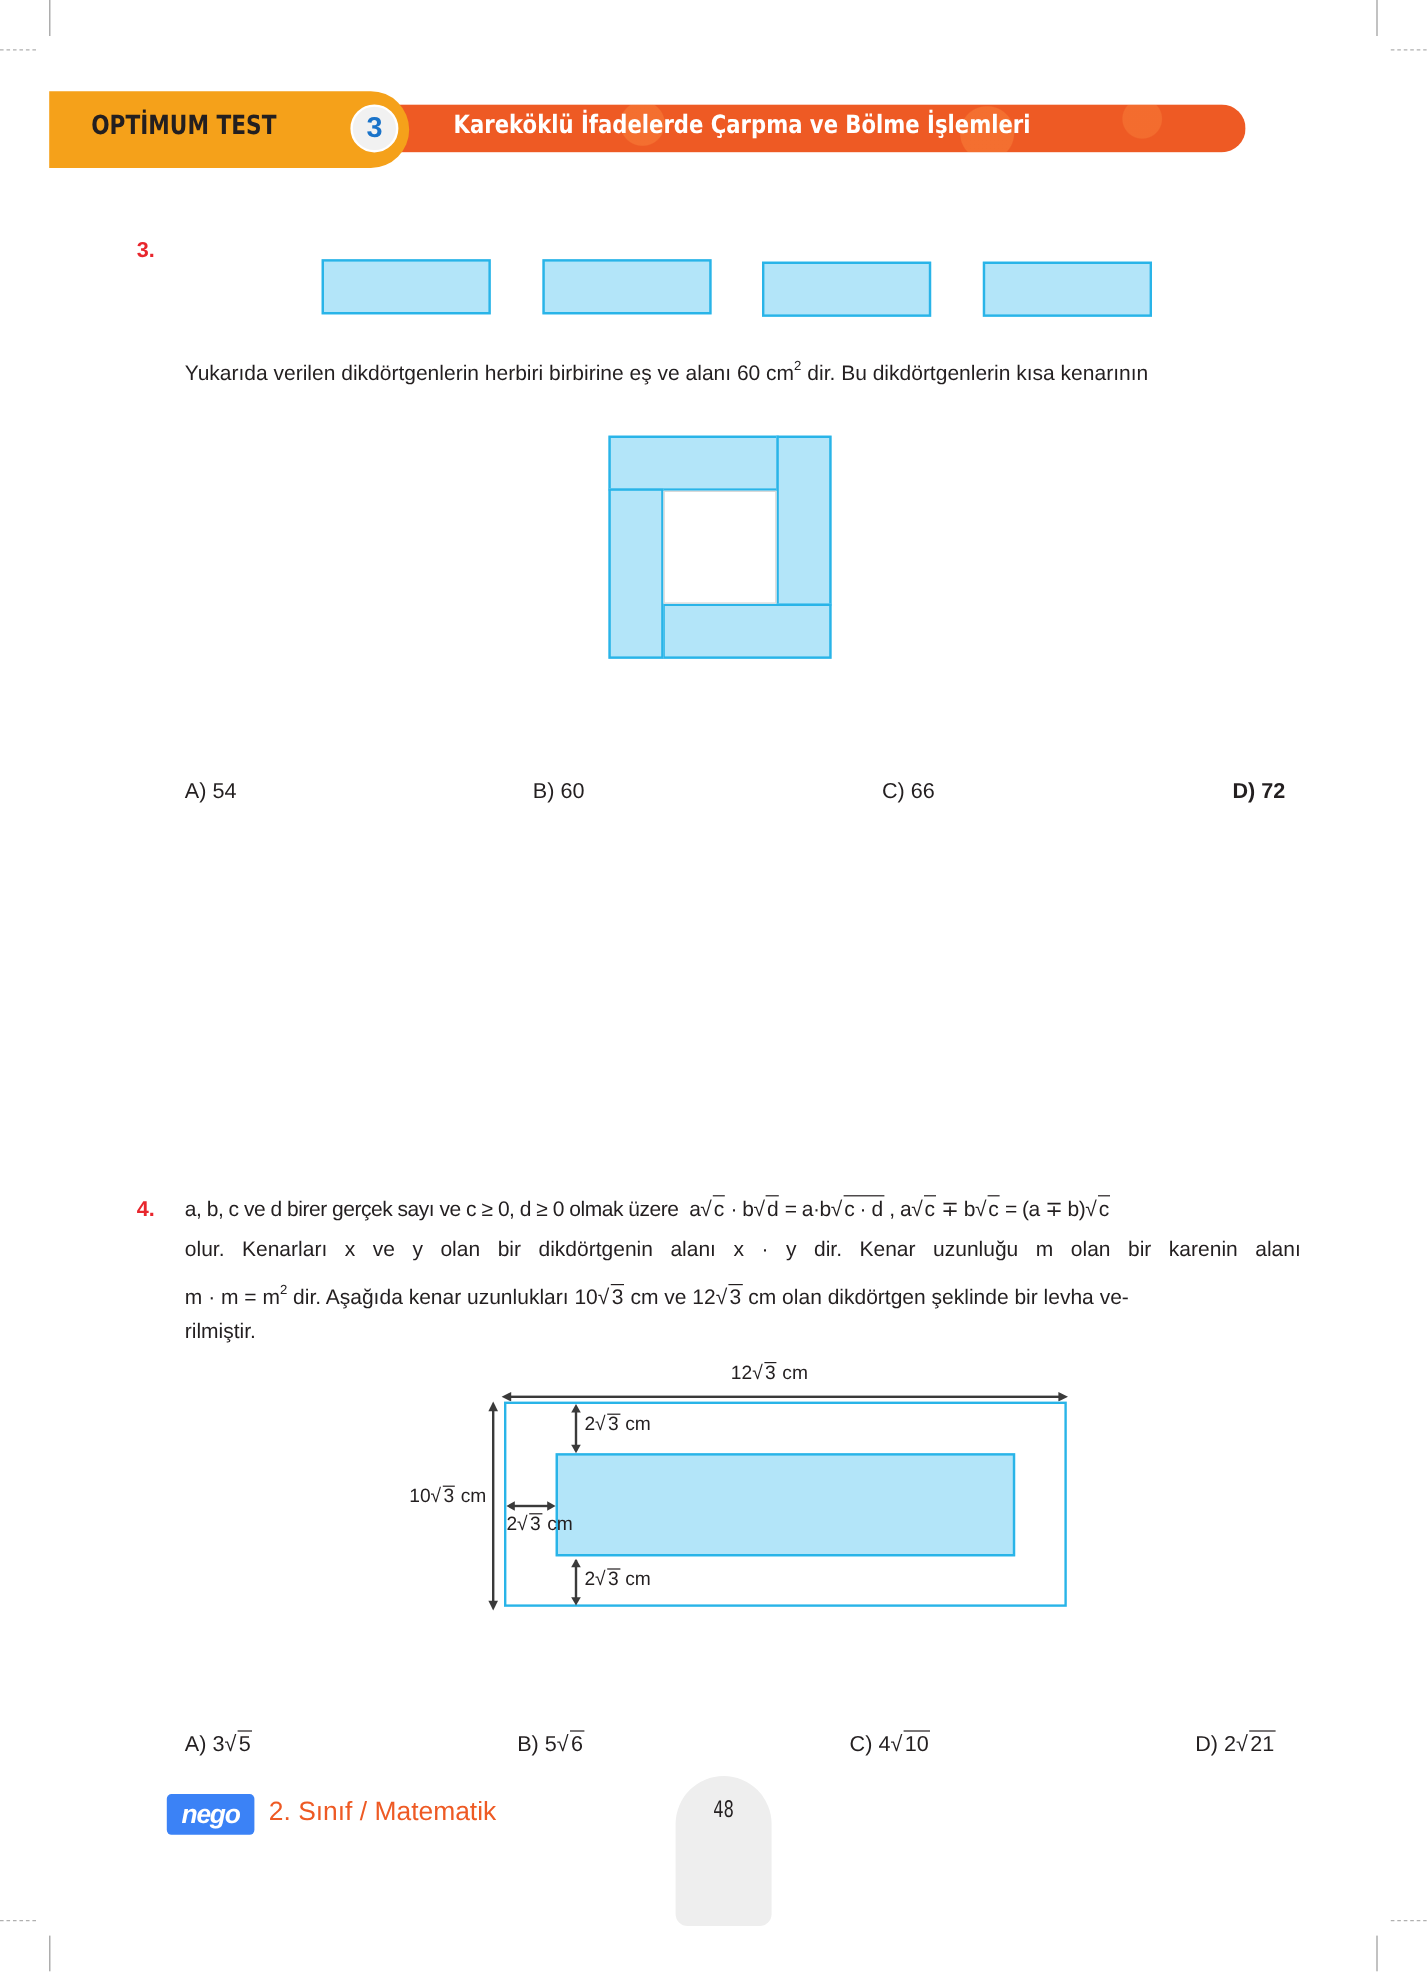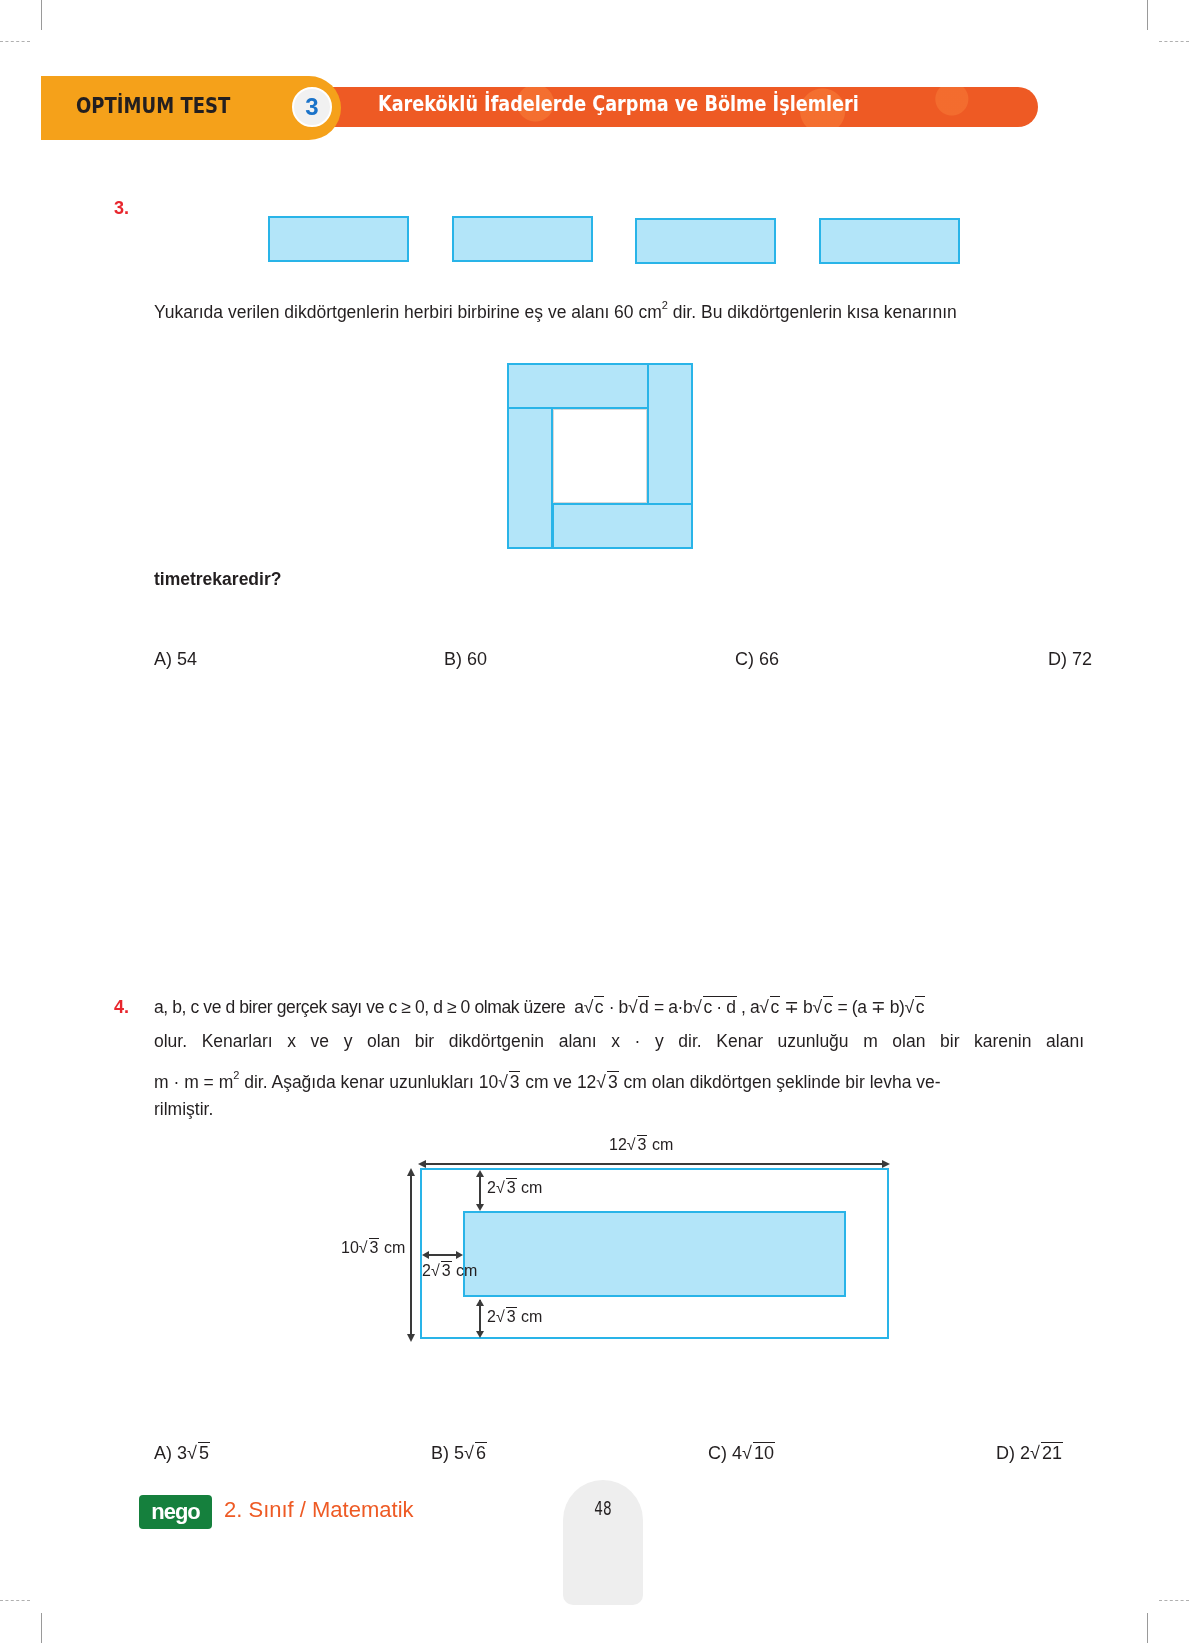--- a/index.html
+++ b/index.html
@@ -29,21 +29,21 @@
   .rect { position: absolute; background: #b3e5f9; border: 2px solid #29b4e8; }
   .opt { position: absolute; font-size: 18px; color: #231f20; }
 
   .sqrt { display: inline-block; }
   .sqrt .rad { border-top: 1px solid #231f20; padding: 0 1px; margin-left: 1px; }
 
   .dim { position: absolute; font-size: 16px; color: #231f20; white-space: nowrap; }
   .line { position: absolute; background: #3a3a3a; }
 
   
-  .logo { position: absolute; left: 139px; top: 1495px; width: 73px; height: 34px; background: #15803d; border-radius: 4px; color: #fff; font-weight: bold; font-size: 22px; display:flex; align-items:center; justify-content:center; letter-spacing: -1px; }
+  .logo { position: absolute; left: 139px; top: 1495px; width: 73px; height: 34px; background: #3b82f6; border-radius: 4px; color: #fff; font-weight: bold; font-size: 22px; display:flex; align-items:center; justify-content:center; letter-spacing: -1px; font-style: italic; }
   .footer-sub { position: absolute; left: 224px; top: 1497px; font-size: 22px; color: #ee5a24; }
   .page-bubble { position: absolute; left: 563px; top: 1480px; width: 80px; height: 125px; background: #eeeeee; border-radius: 40px 40px 10px 10px; }
   .page-num { position: absolute; left: 582px; top: 1497px; width: 42px; text-align: center; font-size: 19px; color: #231f20; font-family: "DejaVu Sans Condensed", "DejaVu Sans", sans-serif; transform: scaleX(0.8); }
 </style>
 </head>
 <body>
 
 <div class="crop-v" style="left:41px; top:0; height:30px;"></div>
 <div class="crop-h" style="left:0; top:41px; width:30px;"></div>
 <div class="crop-v" style="left:1147px; top:0; height:30px;"></div>
@@ -75,27 +75,26 @@
 
   <div>
     <div class="rect" style="left:507px; top:363px; width:142px; height:46px;"></div>
     <div class="rect" style="left:647px; top:363px; width:46px; height:142px;"></div>
     <div class="rect" style="left:552px; top:503px; width:141px; height:46px;"></div>
     <div class="rect" style="left:507px; top:407px; width:46px; height:142px;"></div>
     <div class="abs" style="left:553px; top:409px; width:94px; height:94px; background:#fff; border:1px solid #d8d8d8;"></div>
   </div>
 
   <div class="text bold" style="left:154px; top:563px; width:930px;">
-    <div>timetrekaredir?</div>
   </div>
 
   <div class="opt" style="left:154px; top:649px;">A) 54</div>
   <div class="opt" style="left:444px; top:649px;">B) 60</div>
   <div class="opt" style="left:735px; top:649px;">C) 66</div>
-  <div class="opt" style="left:1048px; top:649px;">D) 72</div>
+  <div class="opt" style="left:1027px; top:649px;font-weight:bold;">D) 72</div>
 </section>
 
 <section>
   <div class="qnum" style="left:114px; top:997px;">4.</div>
 
   <div class="text" style="left:154px; top:991px; width:930px; white-space:nowrap; letter-spacing:-0.4px;">
     <span>a, b, c ve d birer gerçek sayı ve c ≥ 0, d ≥ 0 olmak üzere</span>&nbsp;
     <span>
       <span>a</span><span class="sqrt">√<span class="rad">c</span></span><span> · b</span><span class="sqrt">√<span class="rad">d</span></span><span> = a·b</span><span class="sqrt">√<span class="rad">c · d</span></span>
     </span><span><span>,  a</span><span class="sqrt">√<span class="rad">c</span></span><span> ∓ b</span><span class="sqrt">√<span class="rad">c</span></span><span> = (a ∓ b)</span><span class="sqrt">√<span class="rad">c</span></span></span>

